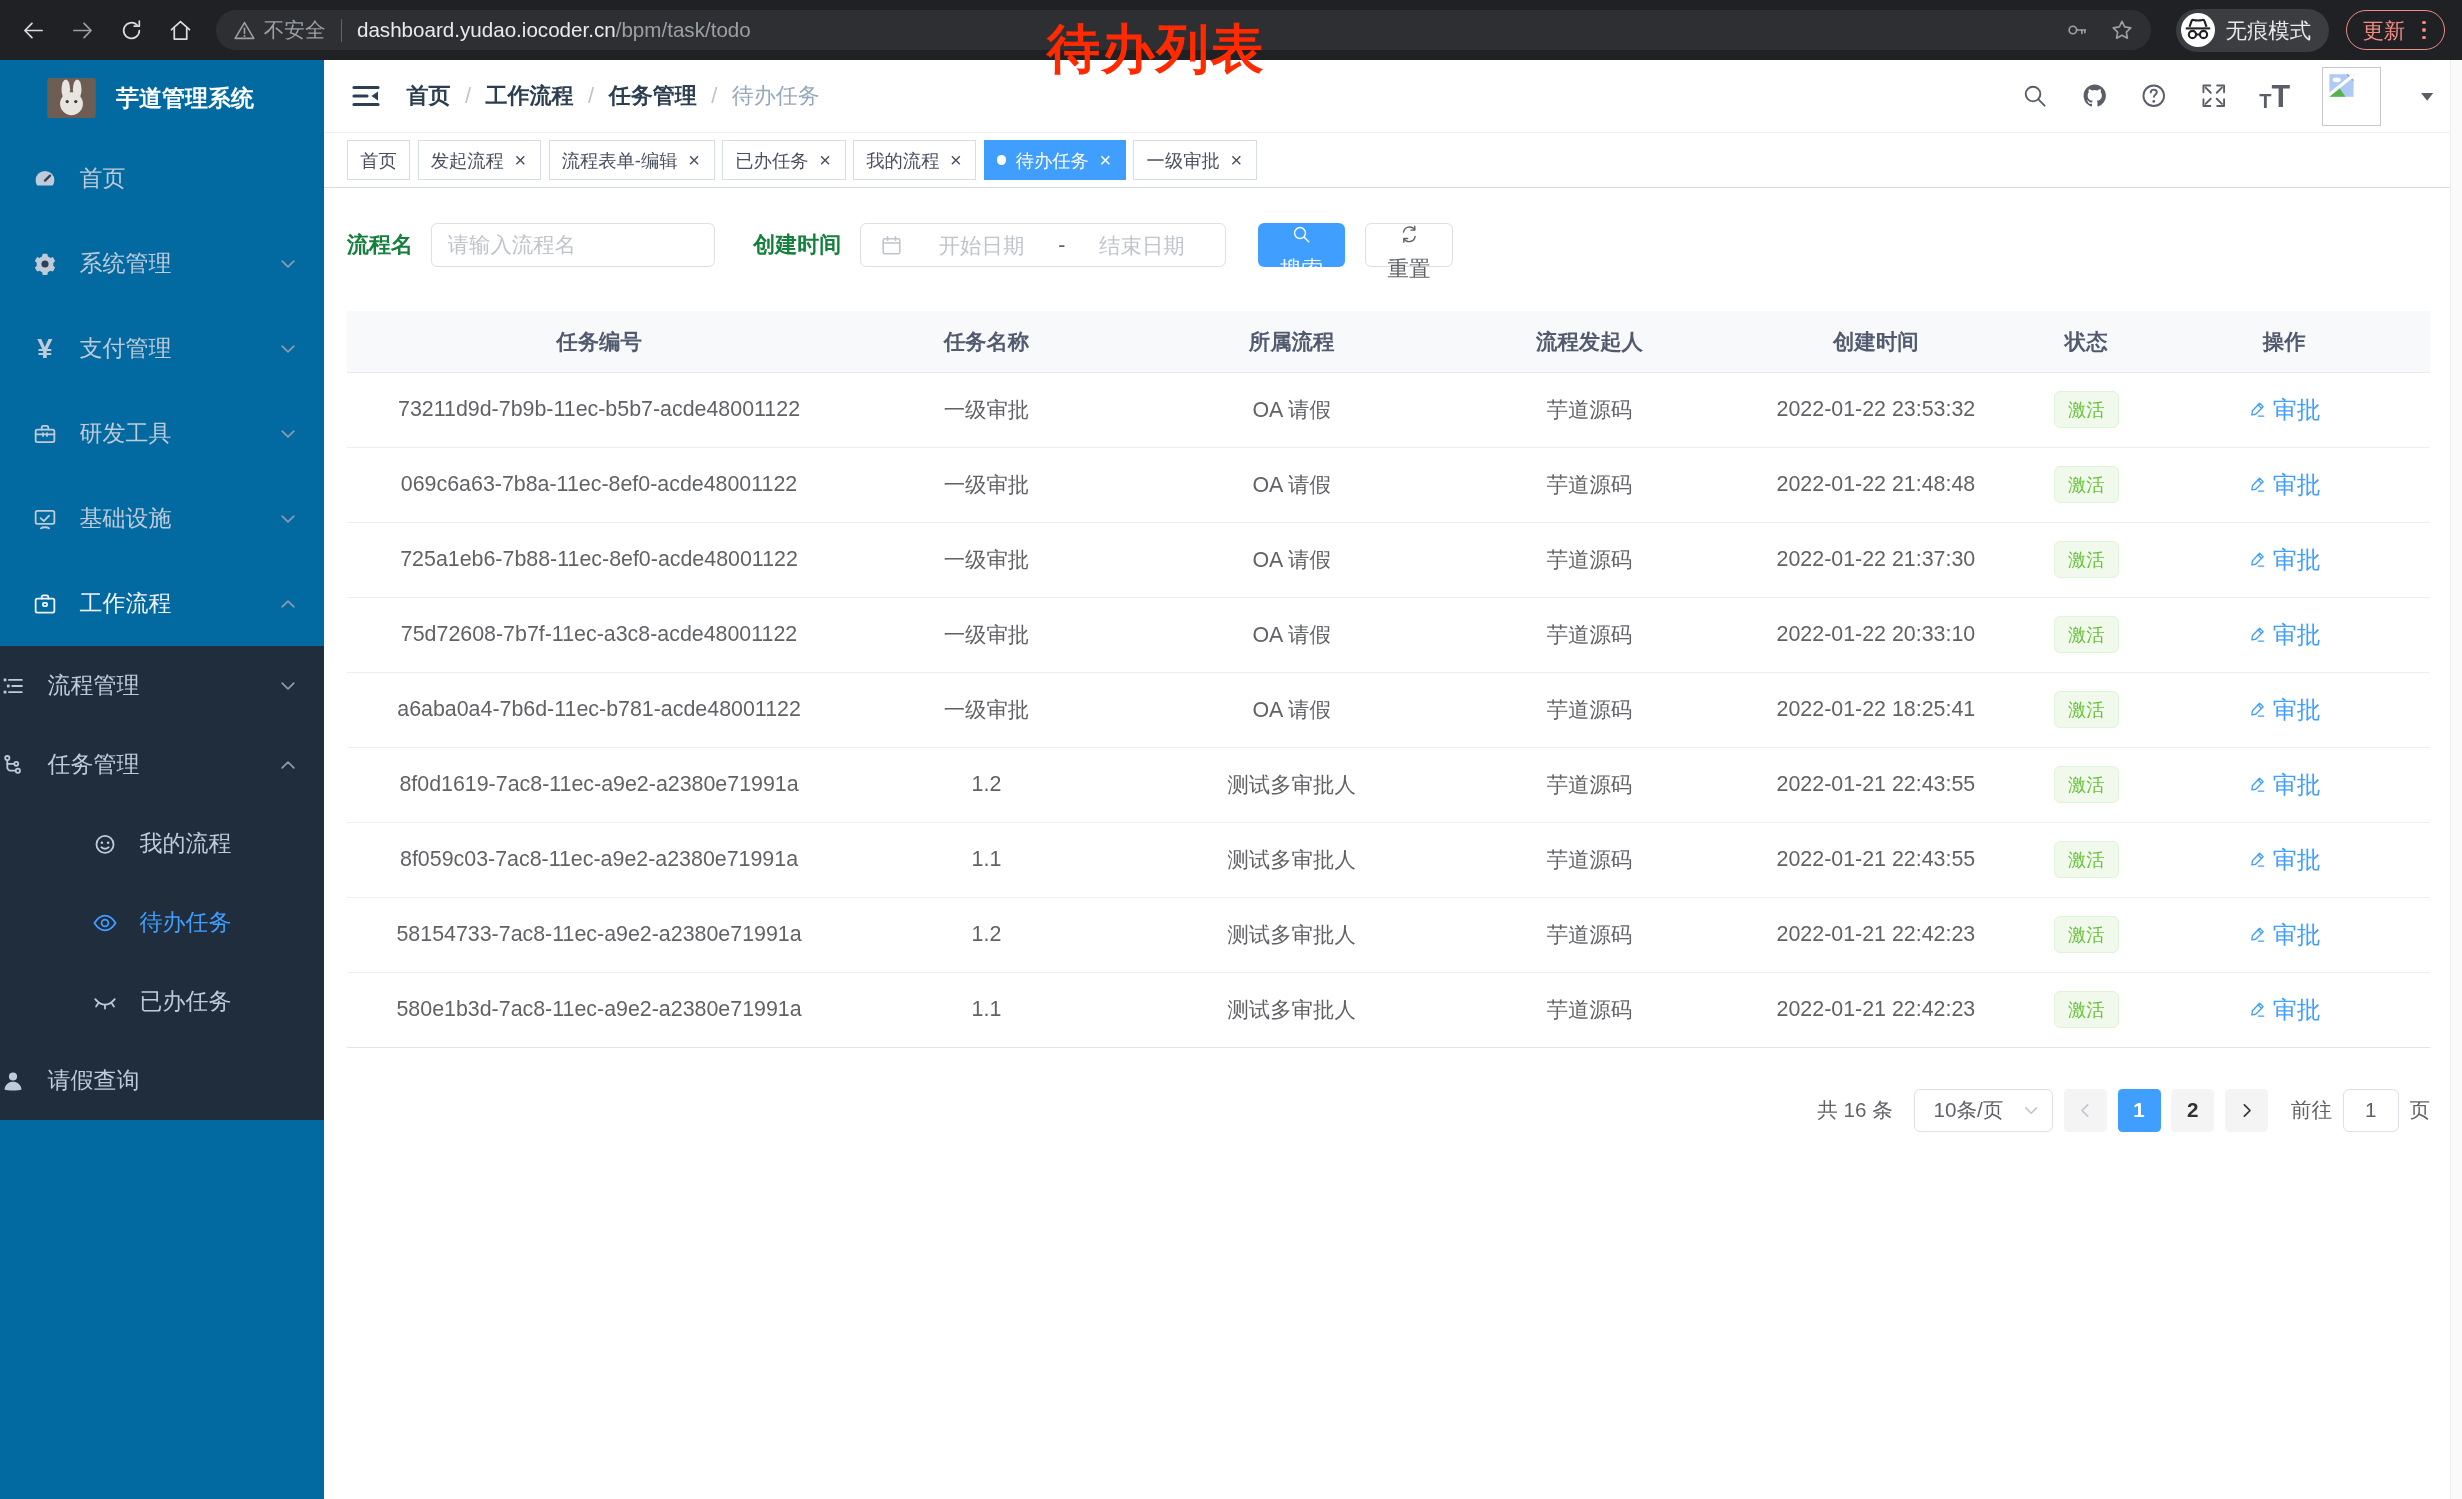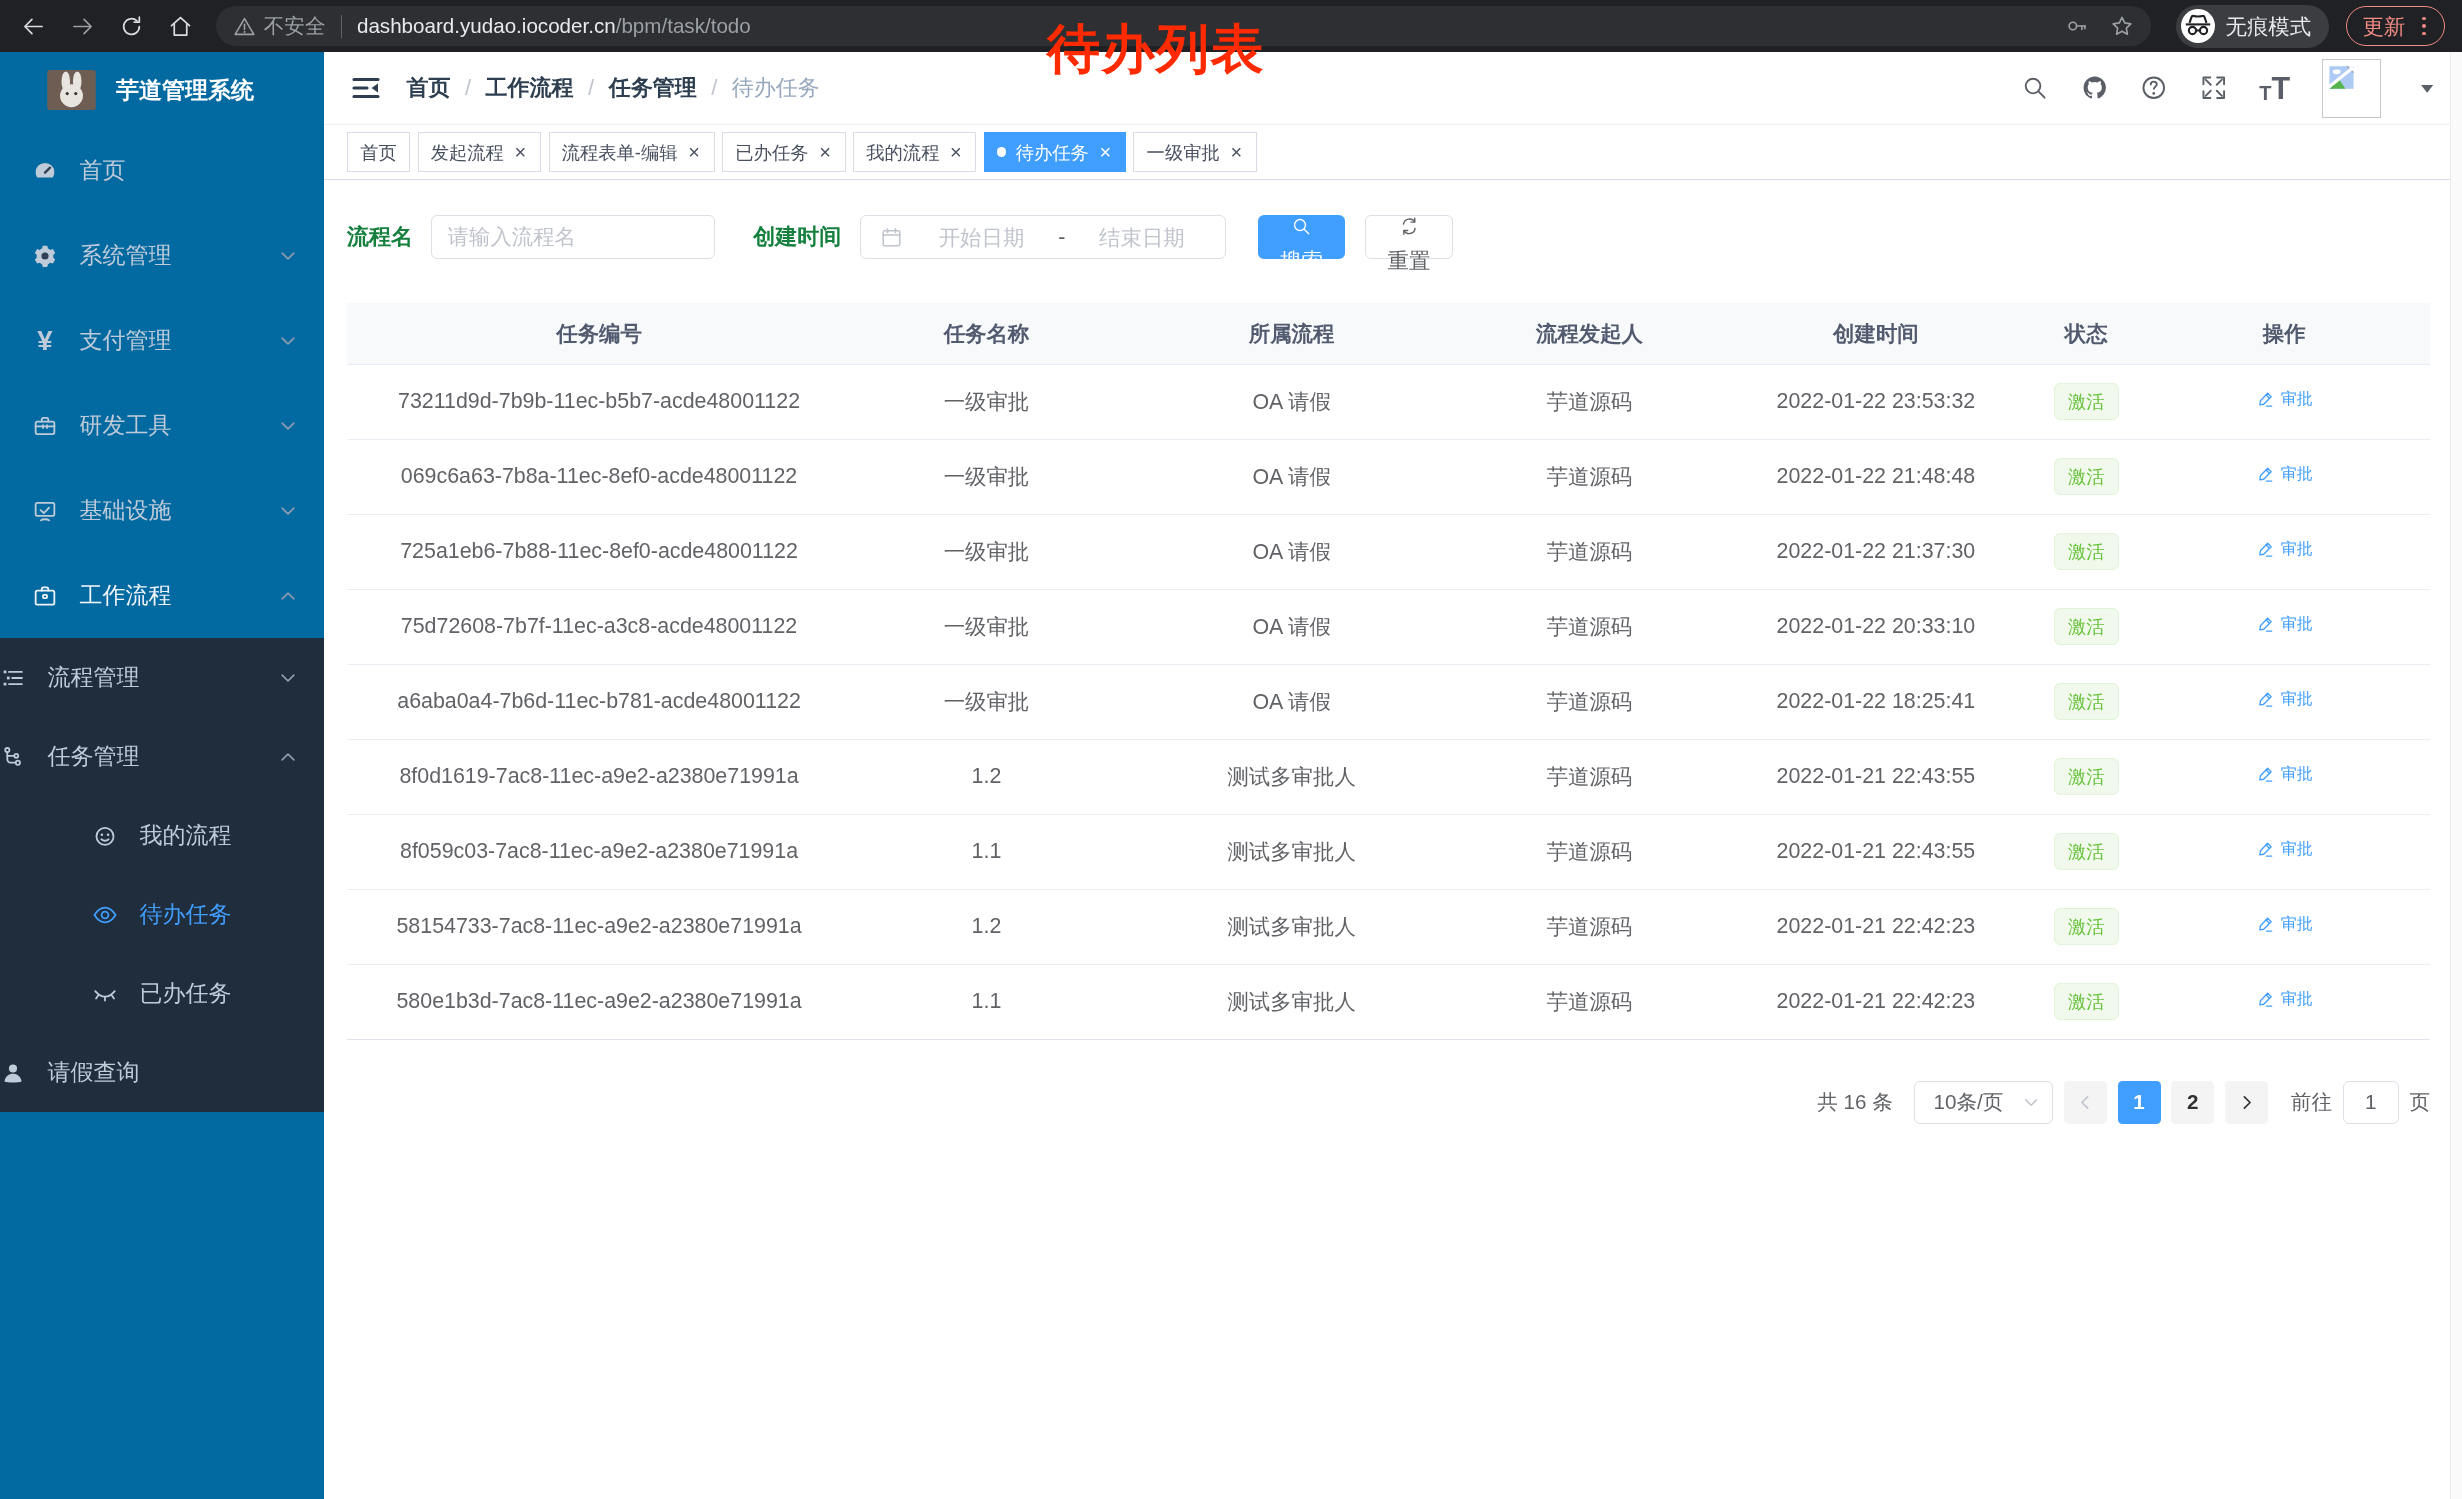--- a/index.html
+++ b/index.html
@@ -4,21 +4,21 @@
 <style>
   * { margin:0; padding:0; box-sizing:border-box; }
   html,body { width:2462px; height:1500px; overflow:hidden; }
   body { font-family:"Liberation Sans","DejaVu Sans",sans-serif; background:#fff; }
   #screen { position:relative; width:2462px; height:1500px; }
 
   svg { display:block; }
   .ico svg { width:100%; height:100%; fill:none; stroke:currentColor; stroke-width:2.2; stroke-linecap:round; stroke-linejoin:round; }
 
   
-  .browser-bar { height:52px; background:#202124; display:flex; align-items:center; padding:0 12.2px; gap:6.1px; }
+  .browser-bar { height:60px; background:#202124; display:flex; align-items:center; padding:0 12.2px; gap:6.1px; }
   .nav-ico { width:43px; height:43px; display:flex; align-items:center; justify-content:center; color:#dadce0; flex:0 0 auto; }
   .nav-ico .ico { width:25px; height:25px; }
   .nav-ico.dim { color:#9aa0a6; }
   .omnibox { flex:1; height:40px; background:#2e2f33; border-radius:20px; display:flex; align-items:center; padding:0 17px; margin:0 7.6px; min-width:0; }
   .omni-warn { display:flex; align-items:center; gap:7.6px; color:#9aa0a6; font-size:20.6px; }
   .omni-warn .ico { width:23px; height:23px; }
   .omni-sep { width:0.8px; height:23px; background:#5f6368; margin:0 15.3px; }
   .omni-url { font-size:20.6px; white-space:nowrap; overflow:hidden; }
   .omni-host { color:#e8eaed; }
   .omni-path { color:#9aa0a6; }
@@ -98,21 +98,21 @@
   .btn .ico { width:20.6px; height:20.6px; }
   .btn-primary { background:#409eff; color:#fff; margin-left:32px; }
   .btn-plain { background:#fff; color:#606266; border-color:#dcdfe6; margin-left:20px; }
 
   
   table.grid { width:100%; border-collapse:collapse; table-layout:fixed; margin-top:44px; }
   .grid th { height:61px; background:#f8f9fb; color:#515a6e; font-size:21.4px; font-weight:700; border-bottom:0.8px solid #e8ebf3; }
   .grid td { height:75px; color:#606266; font-size:21.4px; text-align:center; border-bottom:0.8px solid #ebeef5; white-space:nowrap; overflow:hidden; }
   .grid tr:last-child td { border-bottom:0.8px solid #dfe4ec; }
   .badge { display:inline-block; background:#f0f9eb; border:0.8px solid #e1f3d8; color:#67c23a; font-size:18.3px; padding:6.9px 13px; border-radius:6.1px; line-height:1.2; }
-  .action-link { display:inline-flex; align-items:center; gap:6.1px; color:#409eff; font-size:16px; cursor:pointer; }
+  .action-link { display:inline-flex; align-items:center; gap:6.1px; color:#409eff; font-size:24px; cursor:pointer; }
   .action-link .ico { width:19px; height:19px; }
 
   
   .pagination { display:flex; align-items:center; justify-content:flex-end; margin-top:41px; gap:10.7px; font-size:20.6px; color:#606266; }
   .pg-total { margin-right:10.7px; white-space:nowrap; }
   .pg-size { width:139px; height:43px; border:0.8px solid #dcdfe6; border-radius:6.1px; display:flex; align-items:center; justify-content:space-between; padding:0 12.2px 0 18.3px; cursor:pointer; }
   .pg-size .ico { width:18.3px; height:18.3px; color:#c0c4cc; }
   .pg-btn { min-width:43px; height:43px; border-radius:4.6px; background:#f4f4f5; color:#303133; display:flex; align-items:center; justify-content:center; font-size:20.6px; cursor:pointer; font-weight:600; }
   .pg-btn .ico { width:17px; height:17px; }
   .pg-btn.disabled { color:#c0c4cc; cursor:default; }

